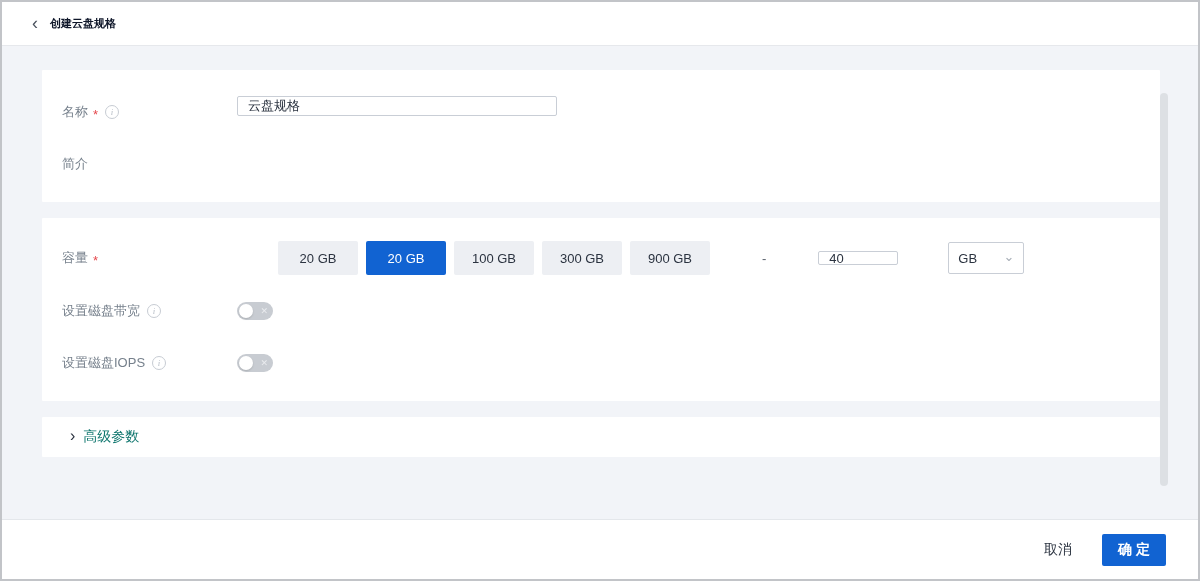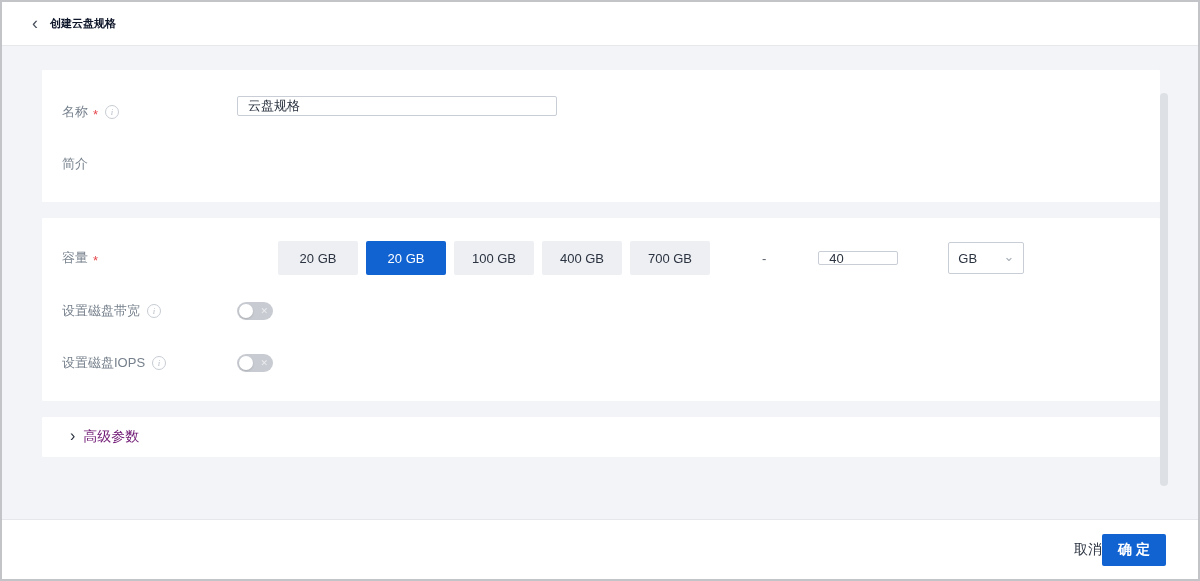--- a/index.html
+++ b/index.html
@@ -136,37 +136,37 @@
   
   .advanced-card{
     background:#fff;height:40px;
     display:flex;align-items:center;
     padding-left:28px;cursor:pointer;
   }
   .chevron-right{
     font-size:16px;color:#2b3340;margin-right:8px;line-height:1;
     transform:translateY(-1px);
   }
-  .advanced-label{font-size:14px;color:#701a75;}
+  .advanced-label{font-size:14px;color:#0f766e;}
   
   .scroll-thumb{
     position:absolute;right:30px;top:47px;
     width:8px;height:393px;
     background:#dde0e4;border-radius:4px;
   }
   
   .footer{
     height:60px;flex:0 0 60px;
     background:#fff;border-top:1px solid #e4e7eb;
     display:flex;align-items:center;justify-content:flex-end;
     padding-right:32px;
   }
   .cancel-btn{
     font-size:14px;color:#2b3340;cursor:pointer;
-    background:none;border:none;
+    margin-right:30px;background:none;border:none;
     font-family:"Liberation Sans","DejaVu Sans",sans-serif;
   }
   .confirm-btn{
     min-width:64px;height:32px;padding:0 14px;
     background:var(--primary);color:#fff;
     border:none;border-radius:2px;font-size:14px;
     cursor:pointer;
     font-family:"Liberation Sans","DejaVu Sans",sans-serif;
     font-weight:bold;
   }
@@ -202,22 +202,22 @@
     <div class="card pad2">
       <div class="form-row cap-row">
         <div class="label-col">
           <span>容量</span>
             <span class="required">*</span>
         </div>
         <div class="seg-group">
             <span class="seg">20 GB</span>
             <span class="seg selected">20 GB</span>
             <span class="seg">100 GB</span>
-            <span class="seg">400 GB</span>
-            <span class="seg">700 GB</span>
+            <span class="seg">300 GB</span>
+            <span class="seg">900 GB</span>
           </div>
         <span class="dash">-</span>
         <input class="num-input" type="text" value="40" style="">
         <div class="select">
           <span>GB</span>
           <span class="chev">⌄</span>
         </div>
       </div>
 
       <div class="form-row toggle-row">

